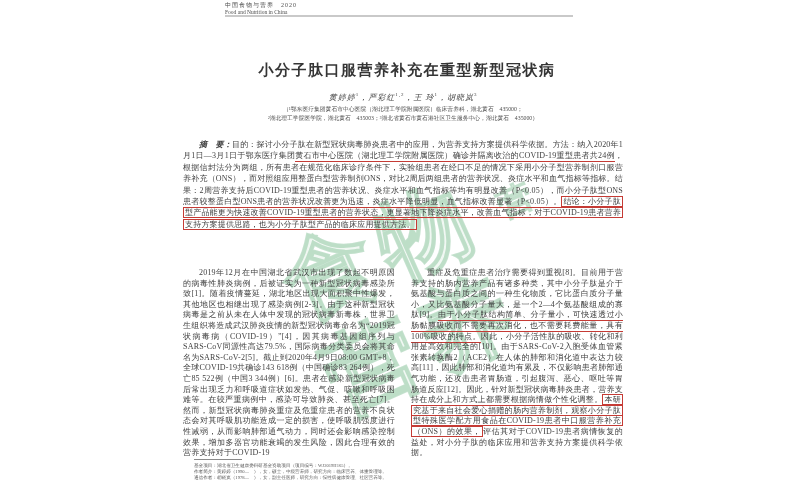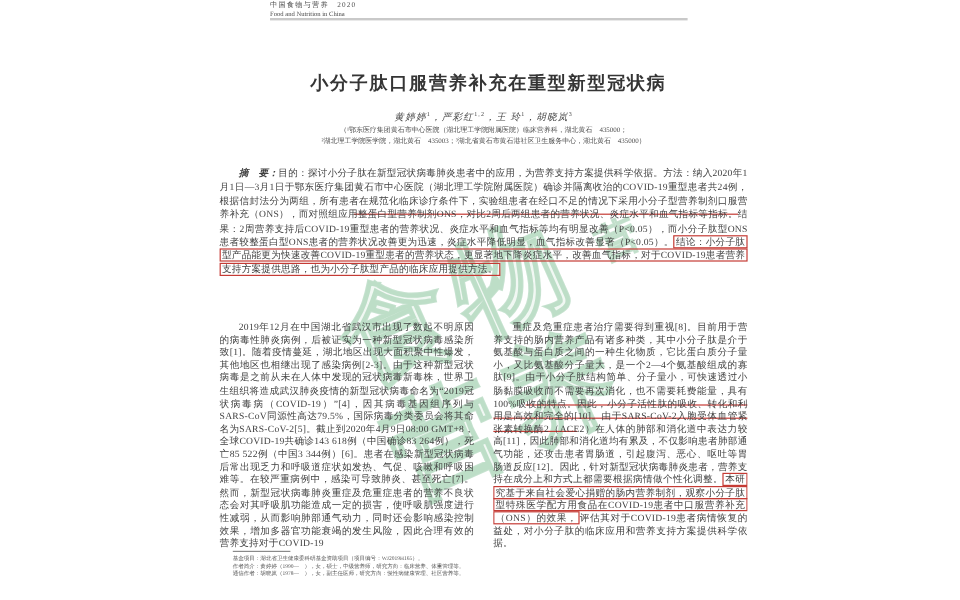--- a/index.html
+++ b/index.html
@@ -38,21 +38,21 @@
     font-size:8px;letter-spacing:0.2px;text-indent:16px;color:#414141;z-index:2;}
   .kw-label{font-weight:700;}
 
   .col{position:absolute;top:268px;width:212px;height:204px;overflow:hidden;
     font-size:8px;line-height:10.6px;letter-spacing:0.2px;text-align:justify;color:#414141;z-index:2;}
   .col p{margin:0;text-indent:16px;}
   .col-left{left:183px;}
   .col-right{left:411px;}
 
   
-  .red-underline{border-bottom:1.5px solid #c53b35;padding-bottom:18px;
+  .red-underline{border-bottom:1.5px solid #c53b35;padding-bottom:1px;
     -webkit-box-decoration-break:clone;box-decoration-break:clone;}
   .red-box{border:1.2px solid #c53b35;padding:0 1px;
     -webkit-box-decoration-break:clone;box-decoration-break:clone;}
 
   .footnote{position:absolute;left:194px;top:459px;width:420px;
     font-size:4.6px;line-height:6.2px;color:#565656;z-index:2;}
   .fn-rule{width:48px;height:1px;background:#8a8a8a;margin-bottom:2.5px;}
 </style>
 </head>
 <body>

